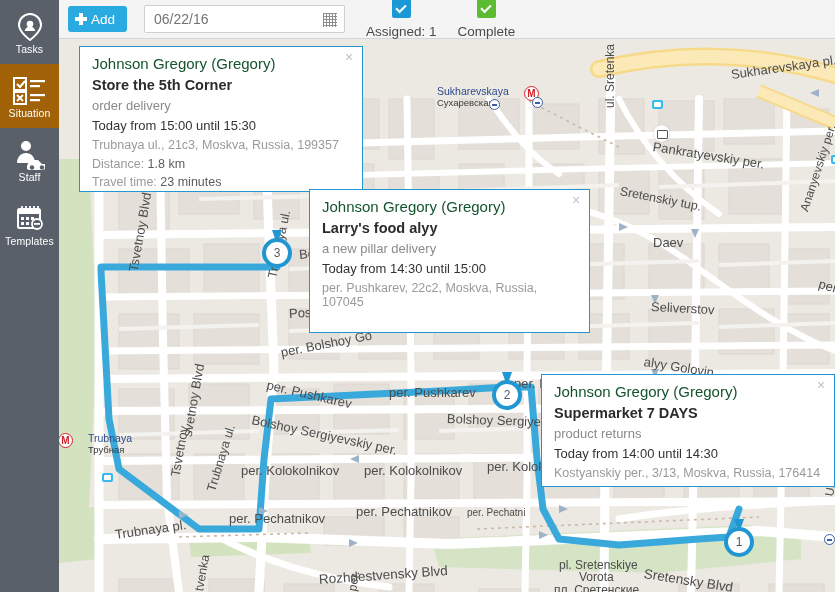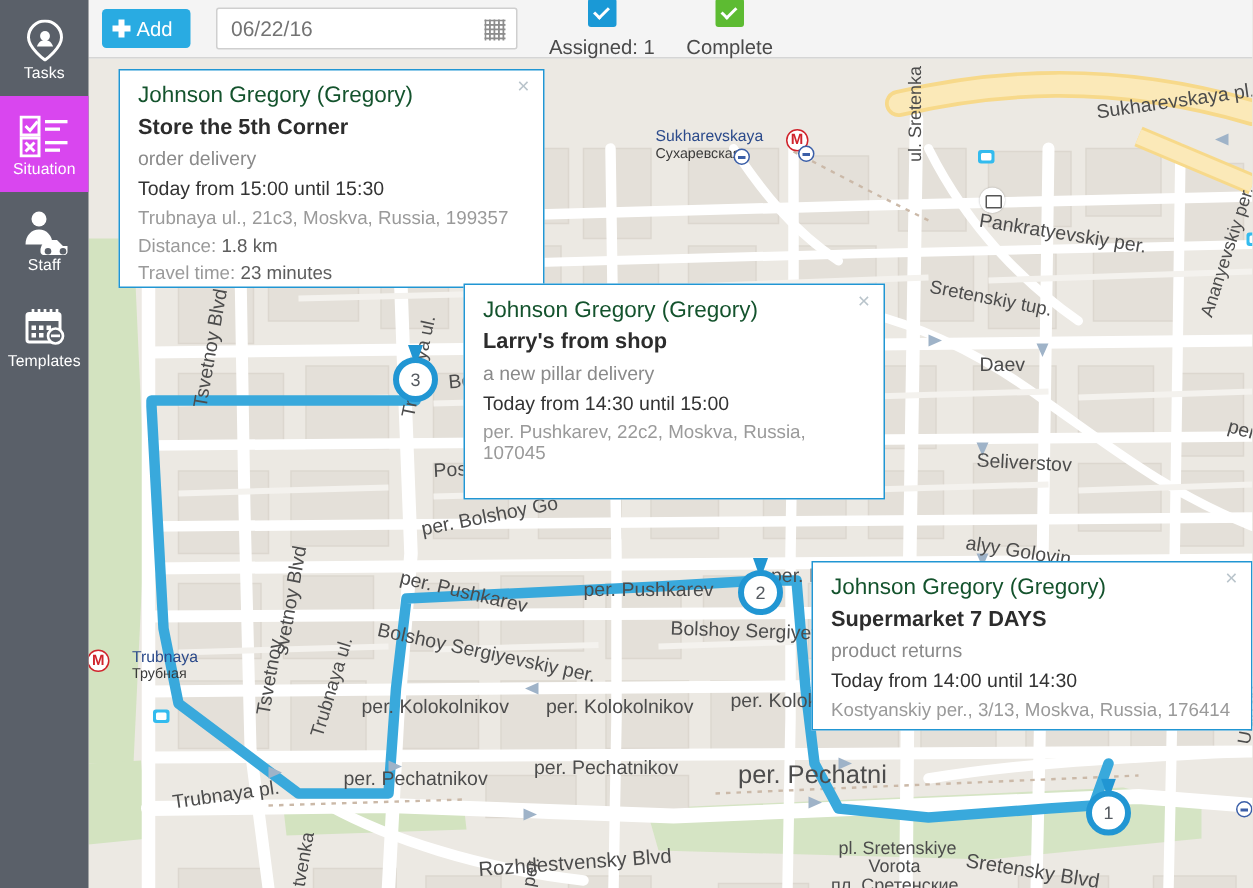--- a/index.html
+++ b/index.html
@@ -18,21 +18,21 @@
     background: #5a6069;
     z-index: 60;
   }
   .side-item {
     width: 59px; height: 64px;
     display: flex; flex-direction: column;
     align-items: center; justify-content: center;
     color: #ffffff; cursor: pointer;
     padding-top: 2px;
   }
-  .side-item.active { background: #d946ef; }
+  .side-item.active { background: #a16207; }
   .side-ico { height: 30px; display: flex; align-items: center; justify-content: center; }
   .side-label { font-size: 10.5px; line-height: 12px; margin-top: 1px; letter-spacing: .1px; }
 
   
   .toolbar {
     position: absolute; left: 59px; top: 0;
     width: 776px; height: 39px;
     background: #f4f4f4;
     border-bottom: 1px solid #d5d5d5;
     display: flex; align-items: center;
@@ -547,21 +547,21 @@
         <div class="st-label" style="left: 330px; top: 346px; font-size: 13px; transform: rotate(0deg); transform-origin: left center;">per. Pushkarev</div>
         <div class="st-label" style="left: 455px; top: 337px; font-size: 13px; transform: rotate(0deg); transform-origin: left center;">per. Pushkarev</div>
         <div class="st-label" style="left: 552px; top: 352px; font-size: 12.5px; transform: rotate(9deg); transform-origin: left center;">per. Prosvirin</div>
         <div class="st-label" style="left: 193px; top: 373px; font-size: 13px; transform: rotate(12deg); transform-origin: left center;">Bolshoy Sergiyevskiy per.</div>
         <div class="st-label" style="left: 388px; top: 372px; font-size: 13px; transform: rotate(2deg); transform-origin: left center;">Bolshoy Sergiyevskiy per.</div>
         <div class="st-label" style="left: 182px; top: 424px; font-size: 13px; transform: rotate(0deg); transform-origin: left center;">per. Kolokolnikov</div>
         <div class="st-label" style="left: 305px; top: 424px; font-size: 13px; transform: rotate(0deg); transform-origin: left center;">per. Kolokolnikov</div>
         <div class="st-label" style="left: 428px; top: 420px; font-size: 13px; transform: rotate(0deg); transform-origin: left center;">per. Kolokol</div>
         <div class="st-label" style="left: 170px; top: 472px; font-size: 13px; transform: rotate(0deg); transform-origin: left center;">per. Pechatnikov</div>
         <div class="st-label" style="left: 297px; top: 465px; font-size: 13px; transform: rotate(0deg); transform-origin: left center;">per. Pechatnikov</div>
-        <div class="st-label" style="left: 433px; top: 468px; font-size: 17px; transform: rotate(0deg); transform-origin: left center;">per. Pechatni</div>
+        <div class="st-label" style="left: 408px; top: 468px; font-size: 10px; transform: rotate(0deg); transform-origin: left center;">per. Pechatni</div>
         <div class="st-label" style="left: 152px; top: 445px; font-size: 12.5px; transform: rotate(-73deg); transform-origin: left center;">Trubnaya ul.</div>
         <div class="st-label" style="left: 56px; top: 488px; font-size: 13px; transform: rotate(-8deg); transform-origin: left center;">Trubnaya pl.</div>
         <div class="st-label" style="left: 74px; top: 225px; font-size: 13px; transform: rotate(-80deg); transform-origin: left center;">Tsvetnoy Blvd</div>
         <div class="st-label" style="left: 116px; top: 430px; font-size: 13px; transform: rotate(-80deg); transform-origin: left center;">Tsvetnoy</div>
         <div class="st-label" style="left: 128px; top: 390px; font-size: 13px; transform: rotate(-80deg); transform-origin: left center;">svetnoy Blvd</div>
         <div class="st-label" style="left: 260px; top: 533px; font-size: 13.5px; transform: rotate(-4deg); transform-origin: left center;">Rozhdestvensky Blvd</div>
         <div class="st-label" style="left: 585px; top: 527px; font-size: 13.5px; transform: rotate(9deg); transform-origin: left center;">Sretensky Blvd</div>
         <div class="st-label" style="left: 500px; top: 519px; font-size: 12px; transform: rotate(0deg); transform-origin: left center;">pl. Sretenskiye</div>
         <div class="st-label" style="left: 520px; top: 531px; font-size: 12px; transform: rotate(0deg); transform-origin: left center;">Vorota</div>
         <div class="st-label" style="left: 495px; top: 544px; font-size: 12px; transform: rotate(0deg); transform-origin: left center;">пл. Сретенские</div>
@@ -600,21 +600,21 @@
     </div>
     <div class="c-meta">
       <span>Travel time:</span>
       <b>23 minutes</b>
     </div>
   </div>
 
   <div class="card" style="left:309px; top:189px; width:281px; height:144px;">
     <span class="card-close">×</span>
     <div class="c-owner">Johnson Gregory (Gregory)</div>
-    <div class="c-title">Larry's from shop</div>
+    <div class="c-title">Larry's food alyy</div>
     <div class="c-sub">a new pillar delivery</div>
     <div class="c-time">Today from 14:30 until 15:00</div>
     <div class="c-addr">per. Pushkarev, 22c2, Moskva, Russia, 107045</div>
   </div>
 
   <div class="card" style="left:541px; top:374px; width:294px; height:113px;">
     <span class="card-close">×</span>
     <div class="c-owner">Johnson Gregory (Gregory)</div>
     <div class="c-title">Supermarket 7 DAYS</div>
     <div class="c-sub">product returns</div>

